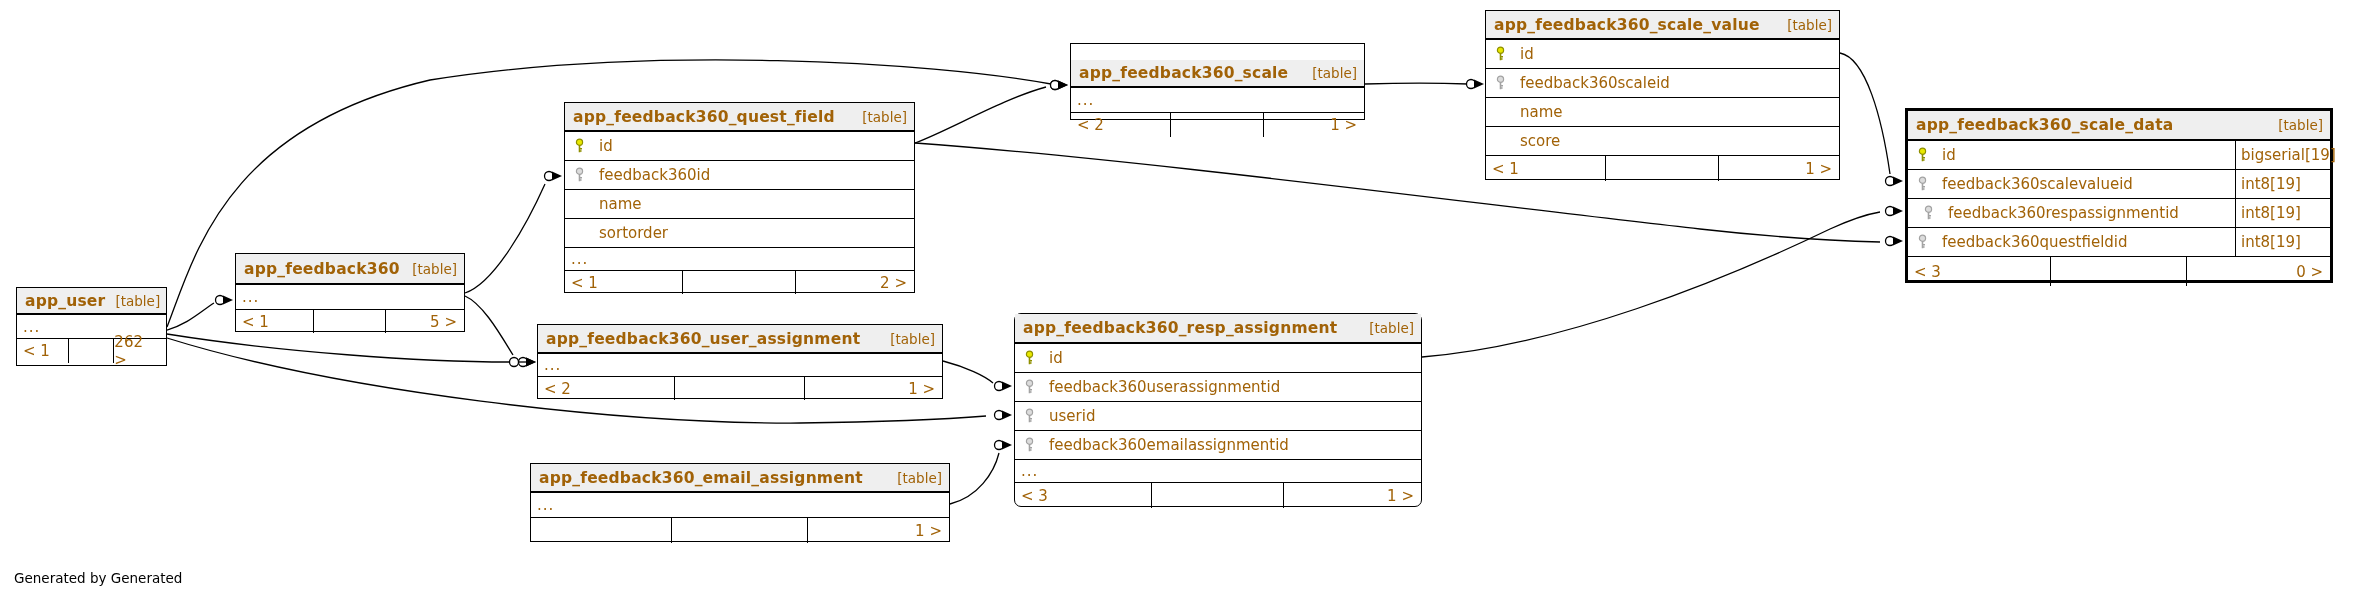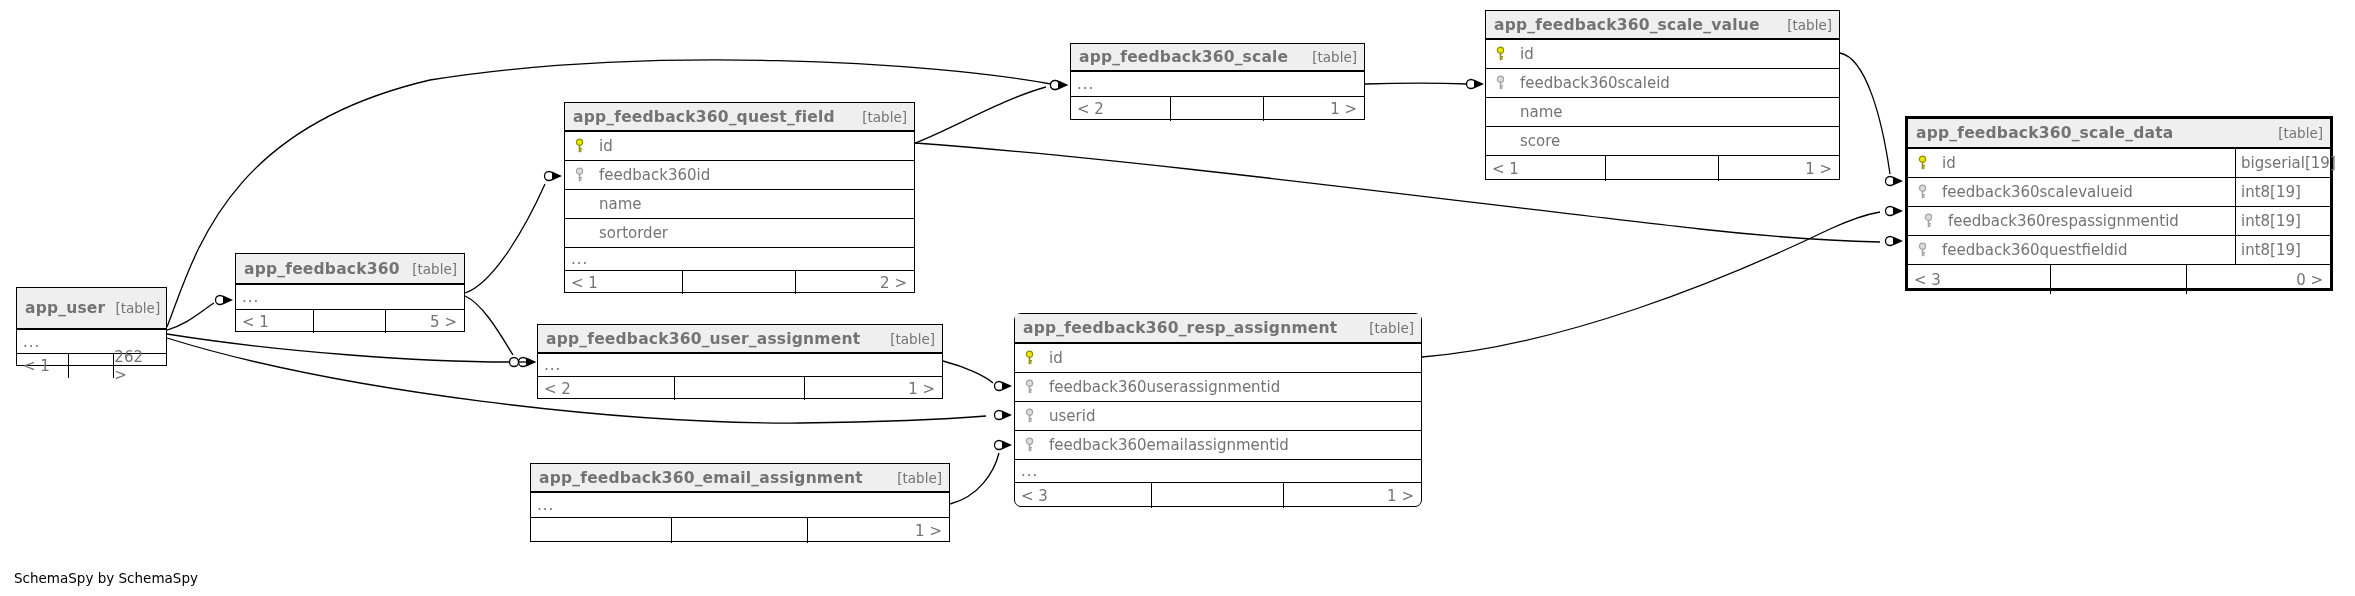--- a/index.html
+++ b/index.html
@@ -1,20 +1,20 @@
 <!DOCTYPE html>
 <html><head>
 <meta charset="utf-8">
 <style>
   html,body{margin:0;padding:0;background:#ffffff;}
   body{font-family:"DejaVu Sans","Liberation Sans",sans-serif;}
   #canvas{position:relative;width:2355px;height:596px;background:#ffffff;overflow:hidden;}
   #edges{position:absolute;left:0;top:0;z-index:1;}
-  .tbl{position:absolute;z-index:2;background:#ffffff;border:1.4px solid #000;box-sizing:border-box;font-size:15px;color:#737373;}
-  .tbl.emph{border-width:3px;margin-top:8px;}
+  .tbl{position:absolute;z-index:2;background:#ffffff;border:1.4px solid #000;box-sizing:border-box;font-size:15px;color:#a16207;}
+  .tbl.emph{border-width:3px;}
   .thead{display:flex;justify-content:space-between;align-items:center;background:#efefef;border-bottom:1px solid #000;box-sizing:border-box;padding:0 7px 0 8px;}
   .tname{font-weight:bold;font-size:15.5px;letter-spacing:.2px;}
   .ttag{font-size:13.5px;font-weight:normal;padding-left:10px;}
   .row{display:flex;align-items:center;box-sizing:border-box;border-top:1px solid #000;}
   .row:first-of-type{border-top:none;}
   .row .keyic{width:16px;margin:0 10px 0 8px;flex:0 0 auto;display:flex;align-items:center;}
   .row .noic{width:16px;margin:0 10px 0 8px;flex:0 0 auto;}
   .row .cname{white-space:nowrap;overflow:hidden;}
   .row .ctype{flex:0 0 auto;align-self:stretch;display:flex;align-items:center;border-left:1px solid #000;box-sizing:border-box;padding-left:5px;white-space:nowrap;}
   .dots{padding-left:6px;letter-spacing:1px;}
@@ -76,23 +76,23 @@
       <polygon points="1903,241 1893,236.5 1893,245.5" fill="#000000"></polygon>
       <path d="M943,361 C966,367 985,376 993,383" fill="none" stroke="#000000" stroke-width="1.3"></path>
       <circle cx="999" cy="386" r="4.5" fill="#ffffff" stroke="#000000" stroke-width="1.3"></circle>
       <line x1="1003" y1="386" x2="1004" y2="386" stroke="#000000" stroke-width="1.3"></line>
       <polygon points="1012,386 1002,381.5 1002,390.5" fill="#000000"></polygon>
       <path d="M950,504 C978,497 994,473 999,453" fill="none" stroke="#000000" stroke-width="1.3"></path>
       <circle cx="999" cy="445" r="4.5" fill="#ffffff" stroke="#000000" stroke-width="1.3"></circle>
       <line x1="1003" y1="445" x2="1004" y2="445" stroke="#000000" stroke-width="1.3"></line>
       <polygon points="1012,445 1002,440.5 1002,449.5" fill="#000000"></polygon>
     </svg>
-  <div id="note">SchemaSpy by SchemaSpy</div>
+  <div id="note">Generated by Generated</div>
 <div class="tbl" style="left: 16px; top: 287px; width: 151px; height: 79px;">
-      <div class="thead" style="height: 41px; align-items: center;">
+      <div class="thead" style="height: 26px; align-items: center;">
         <span class="tname">app_user</span>
         <span class="ttag">[table]</span>
       </div>
       <div class="row" style="height: 24px;">
         <span class="dots">...</span>
       </div>
       <div class="pager" style="height: 25px;">
         <span class="pc left">&lt; 1</span>
         <span class="pc mid"></span>
         <span class="pc right">262 &gt;</span>
@@ -146,21 +146,21 @@
       <div class="row" style="height: 23px;">
         <span class="dots">...</span>
       </div>
       <div class="pager" style="height: 24px;">
         <span class="pc left">&lt; 1</span>
         <span class="pc mid"></span>
         <span class="pc right">2 &gt;</span>
       </div>
     </div>
     <div class="tbl" style="left: 1070px; top: 43px; width: 295px; height: 77px;">
-      <div class="thead" style="height: 27px;">
+      <div class="thead" style="height: 27px; margin-top: 16px;">
         <span class="tname">app_feedback360_scale</span>
         <span class="ttag">[table]</span>
       </div>
       <div class="row" style="height: 25px;">
         <span class="dots">...</span>
       </div>
       <div class="pager" style="height: 25px;">
         <span class="pc left">&lt; 2</span>
         <span class="pc mid"></span>
         <span class="pc right">1 &gt;</span>

